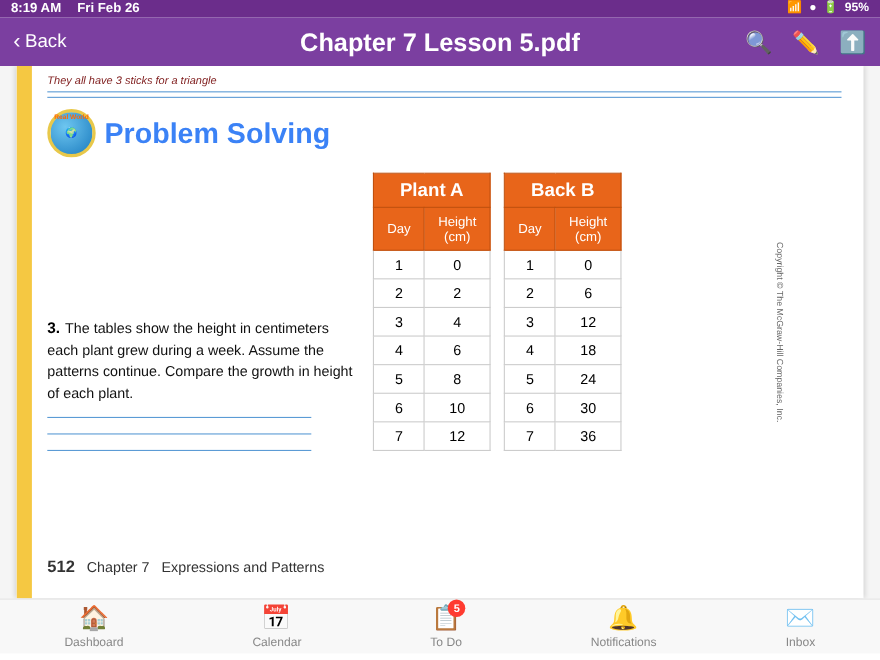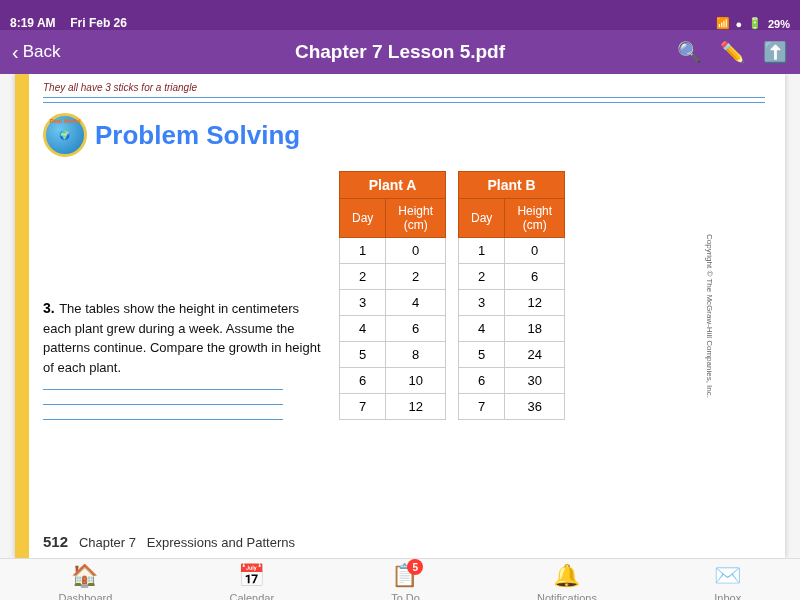--- a/index.html
+++ b/index.html
@@ -2,23 +2,23 @@
 <html><head>
   <meta charset="utf-8">
   <style>
     * { margin: 0; padding: 0; box-sizing: border-box; }
     body { width: 800px; height: 600px; overflow: hidden; font-family: -apple-system, 'Helvetica Neue', Arial, sans-serif; background: #fff; }
 
     
     .status-bar {
       background: #6b2d8b;
       color: white;
-      height: 30px;
-      display: flex;
-      align-items: flex-end;
+      height: 16px;
+      display: flex;
+      align-items: flex-start;
       justify-content: space-between;
       padding: 0 10px;
       font-size: 12px;
       font-weight: 600;
     }
     .status-bar-left { display: flex; align-items: center; gap: 4px; }
     .status-bar-right { display: flex; align-items: center; gap: 6px; font-size: 11px; }
 
     
     .nav-bar {
@@ -31,21 +31,21 @@
       color: white;
     }
     .nav-back {
       display: flex;
       align-items: center;
       gap: 4px;
       color: white;
       font-size: 17px;
     }
     .nav-title {
-      font-size: 19px;
+      font-size: 23px;
       font-weight: 600;
       color: white;
       position: absolute;
       left: 50%;
       transform: translateX(-50%);
     }
     .nav-icons {
       display: flex;
       gap: 18px;
       align-items: center;
@@ -180,21 +180,21 @@
       border-collapse: collapse;
       font-size: 13px;
     }
     .data-table .table-header-row td {
       background: #e8651a;
       color: white;
       font-weight: 700;
       text-align: center;
       padding: 5px 18px;
       border: 1px solid #c0500e;
-      font-size: 14px;
+      font-size: 17px;
     }
     .data-table .col-header-row td {
       background: #e8651a;
       color: white;
       font-weight: 400;
       text-align: center;
       padding: 5px 12px;
       border: 1px solid #c0500e;
       font-size: 12px;
     }
@@ -202,21 +202,21 @@
       border: 1px solid #ccc;
       text-align: center;
       padding: 5px 18px;
       background: white;
       font-size: 13px;
     }
 
     
     .page-footer {
       position: absolute;
-      bottom: 8px;
+      bottom: 20px;
       left: 28px;
       font-size: 13px;
       color: #333;
     }
     .footer-page-num {
       font-weight: 700;
       font-size: 15px;
     }
 
     
@@ -273,21 +273,21 @@
 <div class="status-bar">
   <div class="status-bar-left">
     <span>8:19 AM</span>
     &nbsp;&nbsp;
     <span>Fri Feb 26</span>
   </div>
   <div class="status-bar-right">
     <span>📶</span>
     <span>●</span>
     <span>🔋</span>
-    <span>29%</span>
+    <span>95%</span>
   </div>
 </div>
 
 <div class="nav-bar" style="position:relative;">
   <div class="nav-back">
     <span style="font-size:20px;">‹</span>
     <span>Back</span>
   </div>
   <span class="nav-title">Chapter 7 Lesson 5.pdf</span>
   <div class="nav-icons">
@@ -366,21 +366,21 @@
                 <tr>
                   <td>7</td>
                   <td>12</td>
                 </tr>
               </tbody>
           </table>
 
           <table class="data-table">
             <thead>
               <tr class="table-header-row">
-                <td colspan="2">Plant B</td>
+                <td colspan="2">Back B</td>
               </tr>
               <tr class="col-header-row">
                 <td>Day</td>
                 <td>Height<br>(cm)</td>
               </tr>
             </thead>
             <tbody id="plant-b-body">
             <tr>
                   <td>1</td>
                   <td>0</td>

